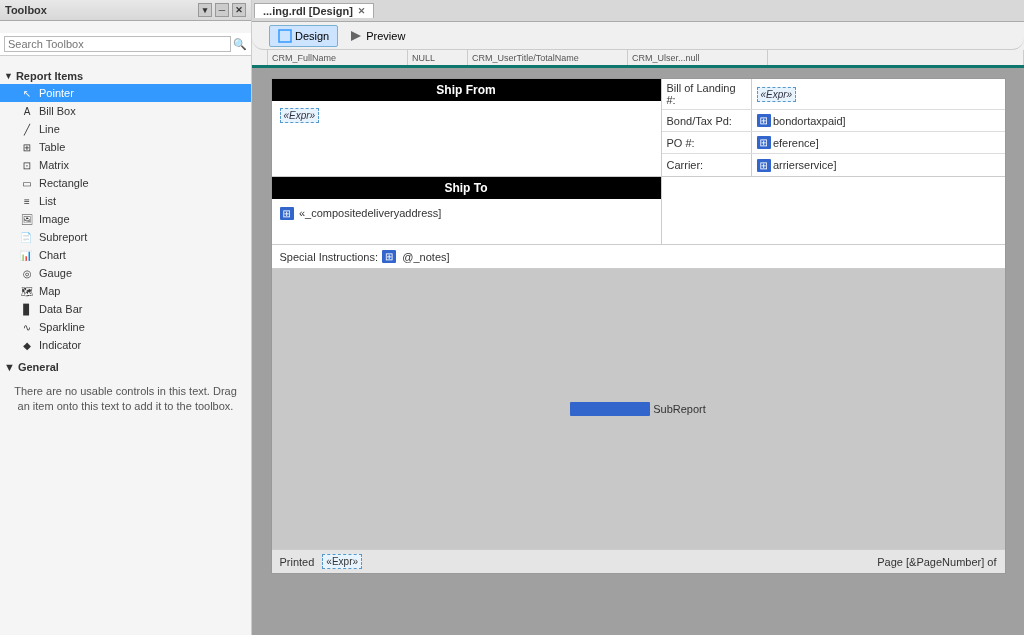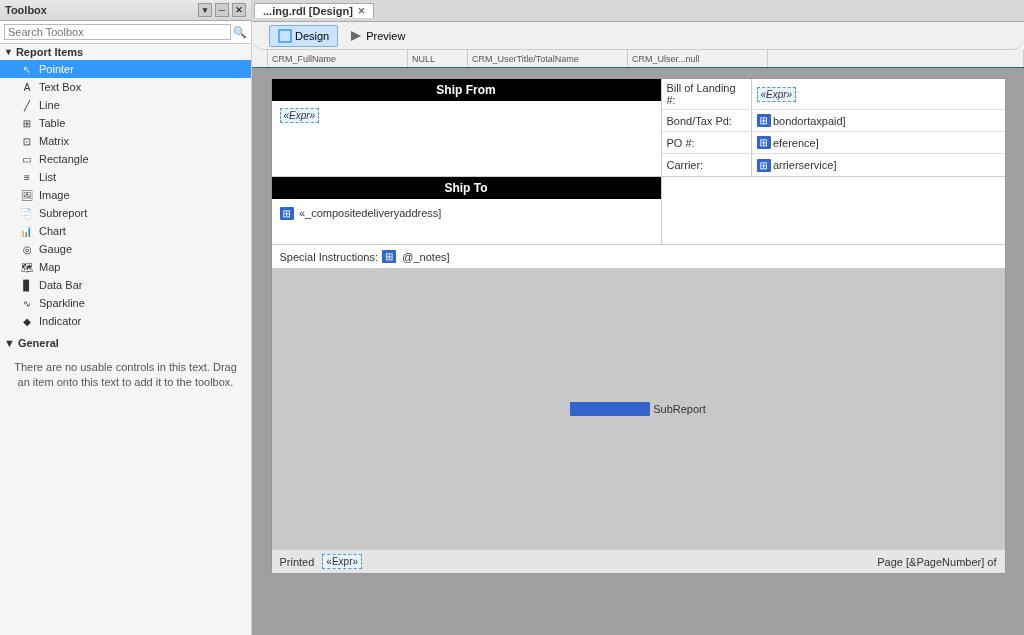--- a/index.html
+++ b/index.html
@@ -7,20 +7,21 @@
 
     
     .toolbox {
       position: absolute;
       left: 0; top: 0;
       width: 252px; height: 635px;
       background: #f5f5f5;
       border-right: 1px solid #ccc;
       display: flex;
       flex-direction: column;
+      gap: 12px;
     }
     .toolbox-title-bar {
       background: linear-gradient(to bottom, #e8e8e8, #d8d8d8);
       border-bottom: 1px solid #aaa;
       padding: 3px 5px;
       display: flex;
       align-items: center;
       justify-content: space-between;
       font-size: 11px;
       font-weight: bold;
@@ -330,21 +331,21 @@
     .footer-expr {
       background: #e8f4fd;
       border: 1px dashed #5599cc;
       padding: 1px 3px;
       font-size: 10px;
     }
 
     
     .col-headers {
       background: #f0f0f0;
-      border-bottom: 1px solid #0f766e;
+      border-bottom: 3px solid #0f766e;
       display: flex;
       height: 18px;
       overflow: hidden;
     }
     .col-header-item {
       font-size: 9px;
       color: #555;
       border-right: 1px solid #ccc;
       padding: 2px 4px;
       white-space: nowrap;
@@ -379,21 +380,21 @@
       <span class="arrow">▼</span>
       <span>Report Items</span>
     </div>
 
     <div class="toolbox-item selected">
       <span class="item-icon">↖</span>
       <span>Pointer</span>
     </div>
     <div class="toolbox-item">
       <span class="item-icon">A</span>
-      <span>Text Box</span>
+      <span>Bill Box</span>
     </div>
     <div class="toolbox-item">
       <span class="item-icon">╱</span>
       <span>Line</span>
     </div>
     <div class="toolbox-item">
       <span class="item-icon">⊞</span>
       <span>Table</span>
     </div>
     <div class="toolbox-item">

